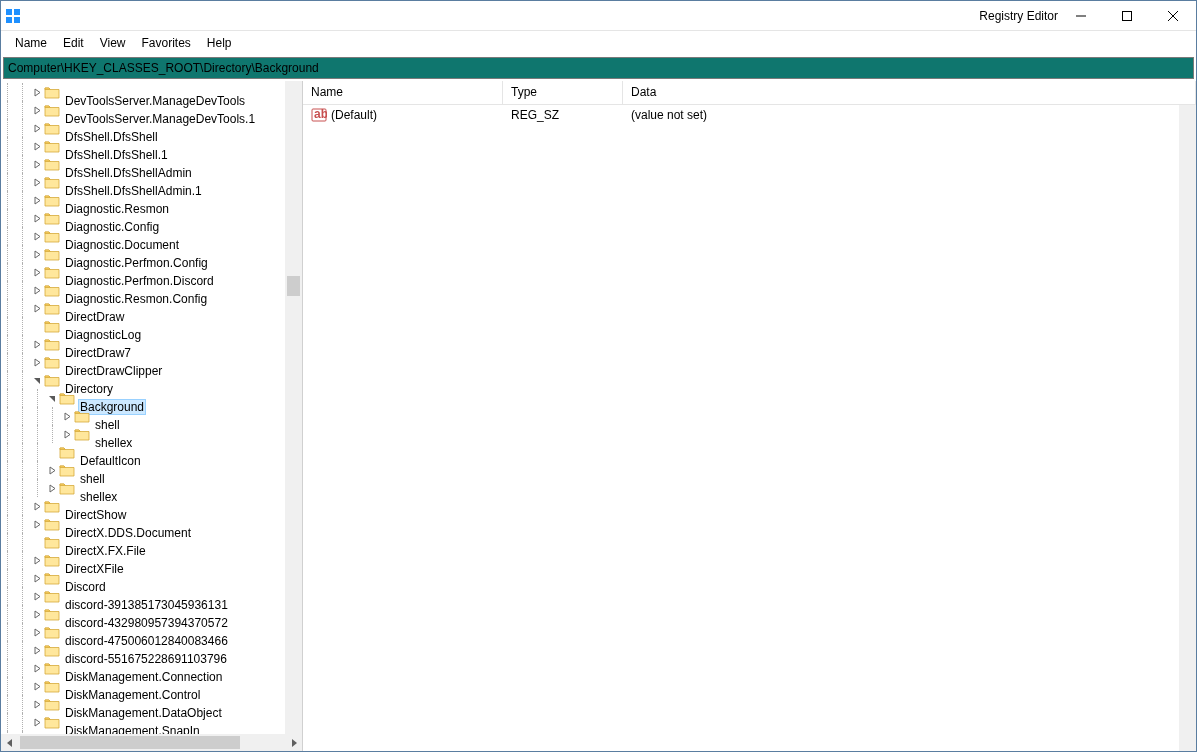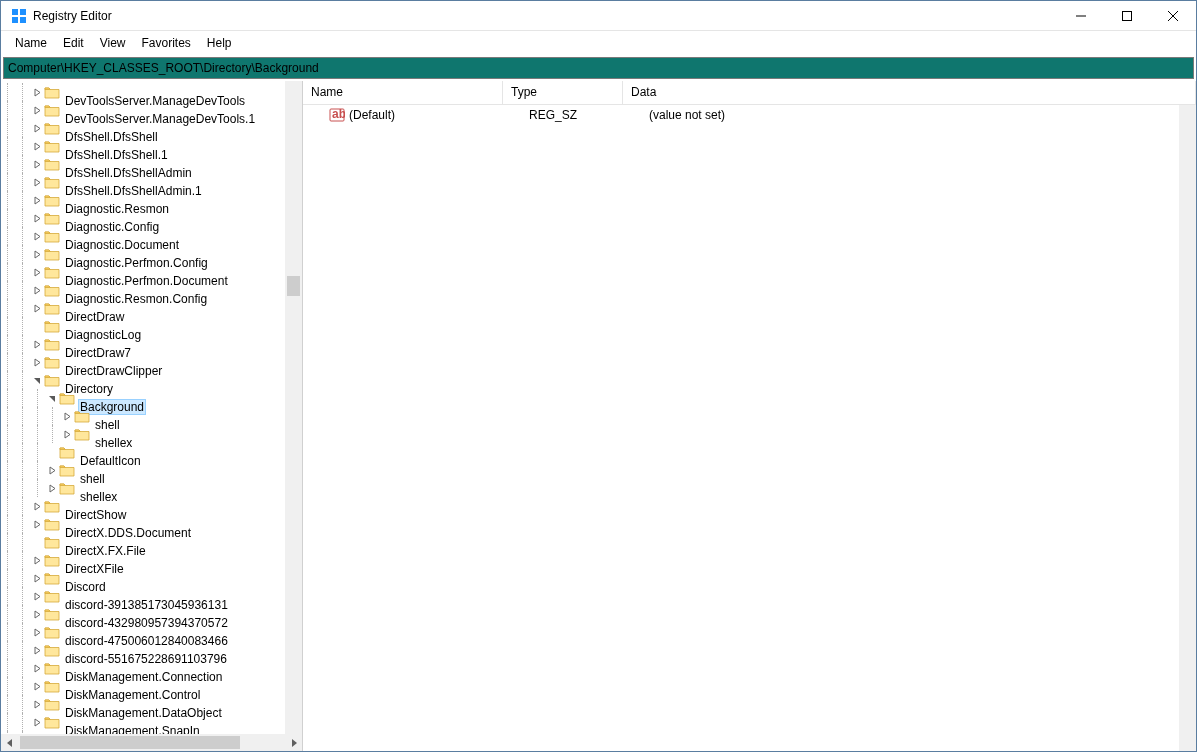--- a/index.html
+++ b/index.html
@@ -1,18 +1,18 @@
 <!DOCTYPE html>
 <html><head>
 <meta charset="utf-8">
 <style>
 * { margin: 0; padding: 0; box-sizing: border-box; font-family: 'Segoe UI', Tahoma, sans-serif; font-size: 12px; }
 body { background: #fff; width: 1197px; height: 752px; border: 1px solid #5a7da0; overflow: hidden; position: relative; }
 
-.titlebar { height: 30px; display: flex; align-items: center; padding-left: 10px; background: #fff; border-bottom: 1px solid #e5e5e5; }
+.titlebar { height: 30px; display: flex; align-items: center; padding-left: 4px; background: #fff; border-bottom: 1px solid #e5e5e5; text-align: right; }
 .titlebar .app-icon { width: 16px; height: 16px; margin-right: 6px; }
 .titlebar .title { flex: 1; font-size: 12px; color: #000; }
 .titlebar .win-controls { display: flex; }
 .titlebar .win-btn { width: 46px; height: 30px; display: flex; align-items: center; justify-content: center; cursor: pointer; }
 
 .menubar { height: 24px; display: flex; align-items: center; padding-left: 6px; background: #fff; }
 .menubar .menu-item { padding: 2px 8px; cursor: pointer; }
 
 .addressbar { height: 22px; border: 1px solid #7a7a7a; margin: 2px 2px; padding: 1px 4px; display: flex; align-items: center; background: #0f766e; }
 .addressbar .addr-text { font-size: 12px; }
@@ -37,21 +37,21 @@
 .list-header { height: 24px; display: flex; border-bottom: 1px solid #e5e5e5; }
 .list-header .col { padding: 4px 8px; border-right: 1px solid #e5e5e5; font-size: 12px; cursor: pointer; }
 .col-name { width: 200px; }
 .col-type { width: 120px; }
 .col-data { flex: 1; }
 
 .list-body { }
 .list-row { height: 20px; display: flex; align-items: center; cursor: pointer; }
 .list-row .cell { padding: 0 8px; font-size: 12px; display: flex; align-items: center; }
 .list-row .value-icon { width: 16px; height: 16px; margin-right: 4px; flex-shrink: 0; }
-.list-row .col-name { width: 200px; margin-left: 18px; }
+.list-row .col-name { width: 200px; }
 .list-row .col-type { width: 120px; }
 .list-row .col-data { flex: 1; }
 
 .tl { display: inline-block; height: 18px; border-left: 1px dotted #b0b0b0; margin-left: 6px; width: 9px; }
 
 .vscroll-list { position: absolute; right: 0; top: 24px; bottom: 0; width: 17px; background: #f0f0f0; }
 </style>
 </head>
 <body>
 
@@ -246,21 +246,21 @@
             <span class="tl"></span>
             <span class="expander">
               <svg width="9" height="9">
                 <polygon points="2,1 2,8 7,4.5" fill="none" stroke="#666" stroke-width="1"></polygon>
               </svg>
             </span>
             <span class="folder-icon"><svg viewBox="0 0 16 13">
                 <path d="M1 2 L5 2 L6.5 3.5 L15 3.5 L15 12 L1 12 Z" fill="#ffe79c" stroke="#d6a93a" stroke-width="0.8"></path>
                 <path d="M1 2 L5 2 L6.5 3.5 L1 3.5 Z" fill="#ffd466" stroke="#d6a93a" stroke-width="0.8"></path>
               </svg></span>
-            <span class="node-label">Diagnostic.Perfmon.Document</span>
+            <span class="node-label">Diagnostic.Perfmon.Discord</span>
           </div>
           <div class="tree-row">
             <span class="tl"></span>
             <span class="tl"></span>
             <span class="expander">
               <svg width="9" height="9">
                 <polygon points="2,1 2,8 7,4.5" fill="none" stroke="#666" stroke-width="1"></polygon>
               </svg>
             </span>
             <span class="folder-icon"><svg viewBox="0 0 16 13">

